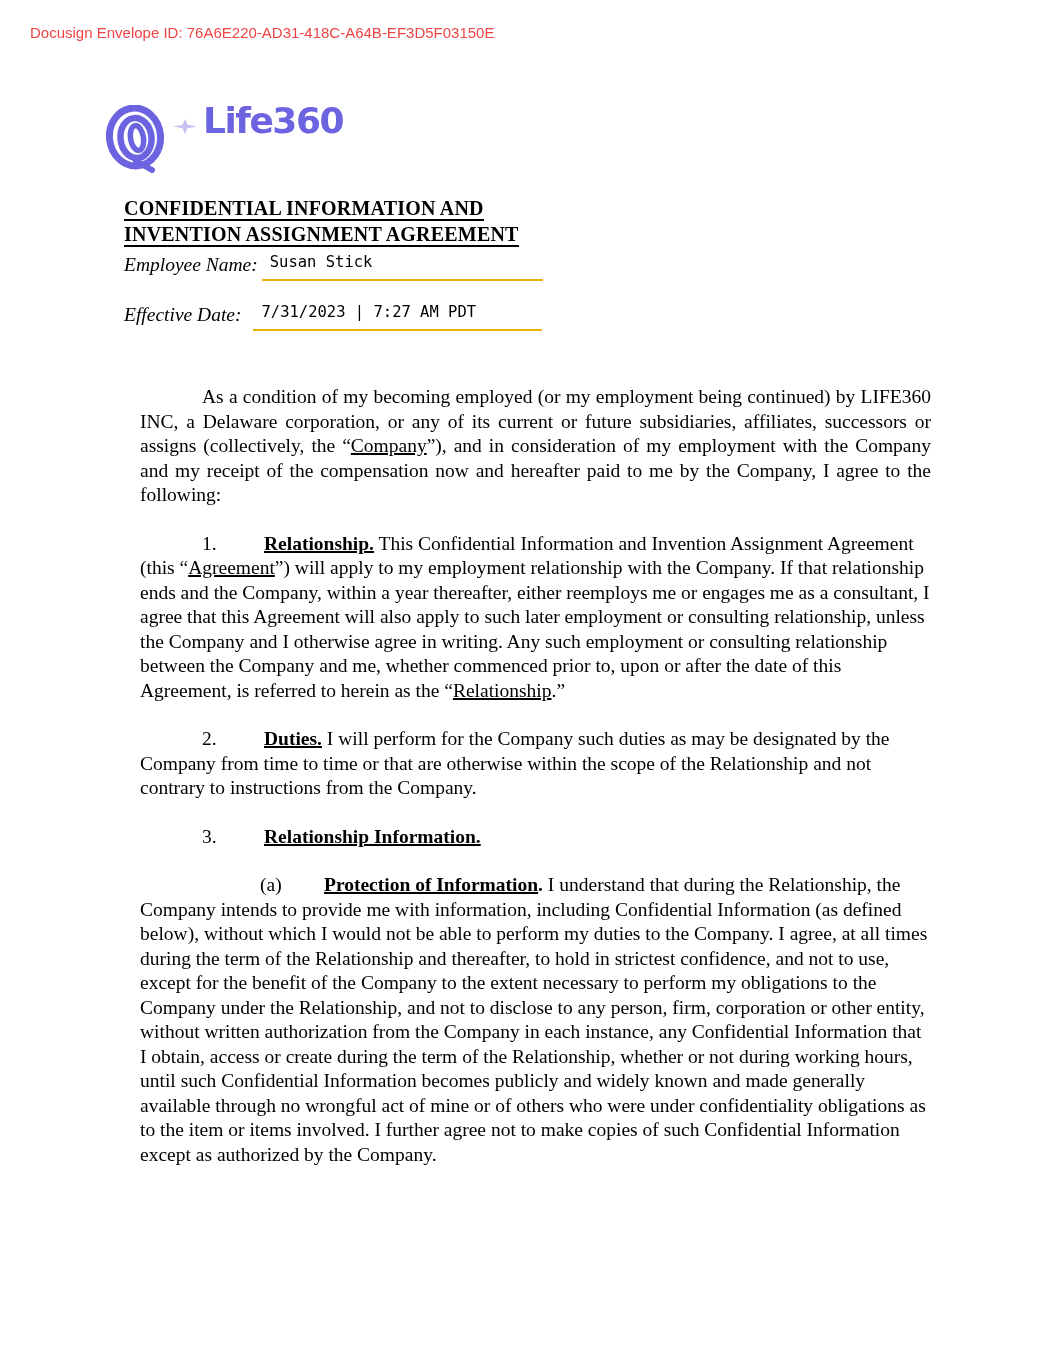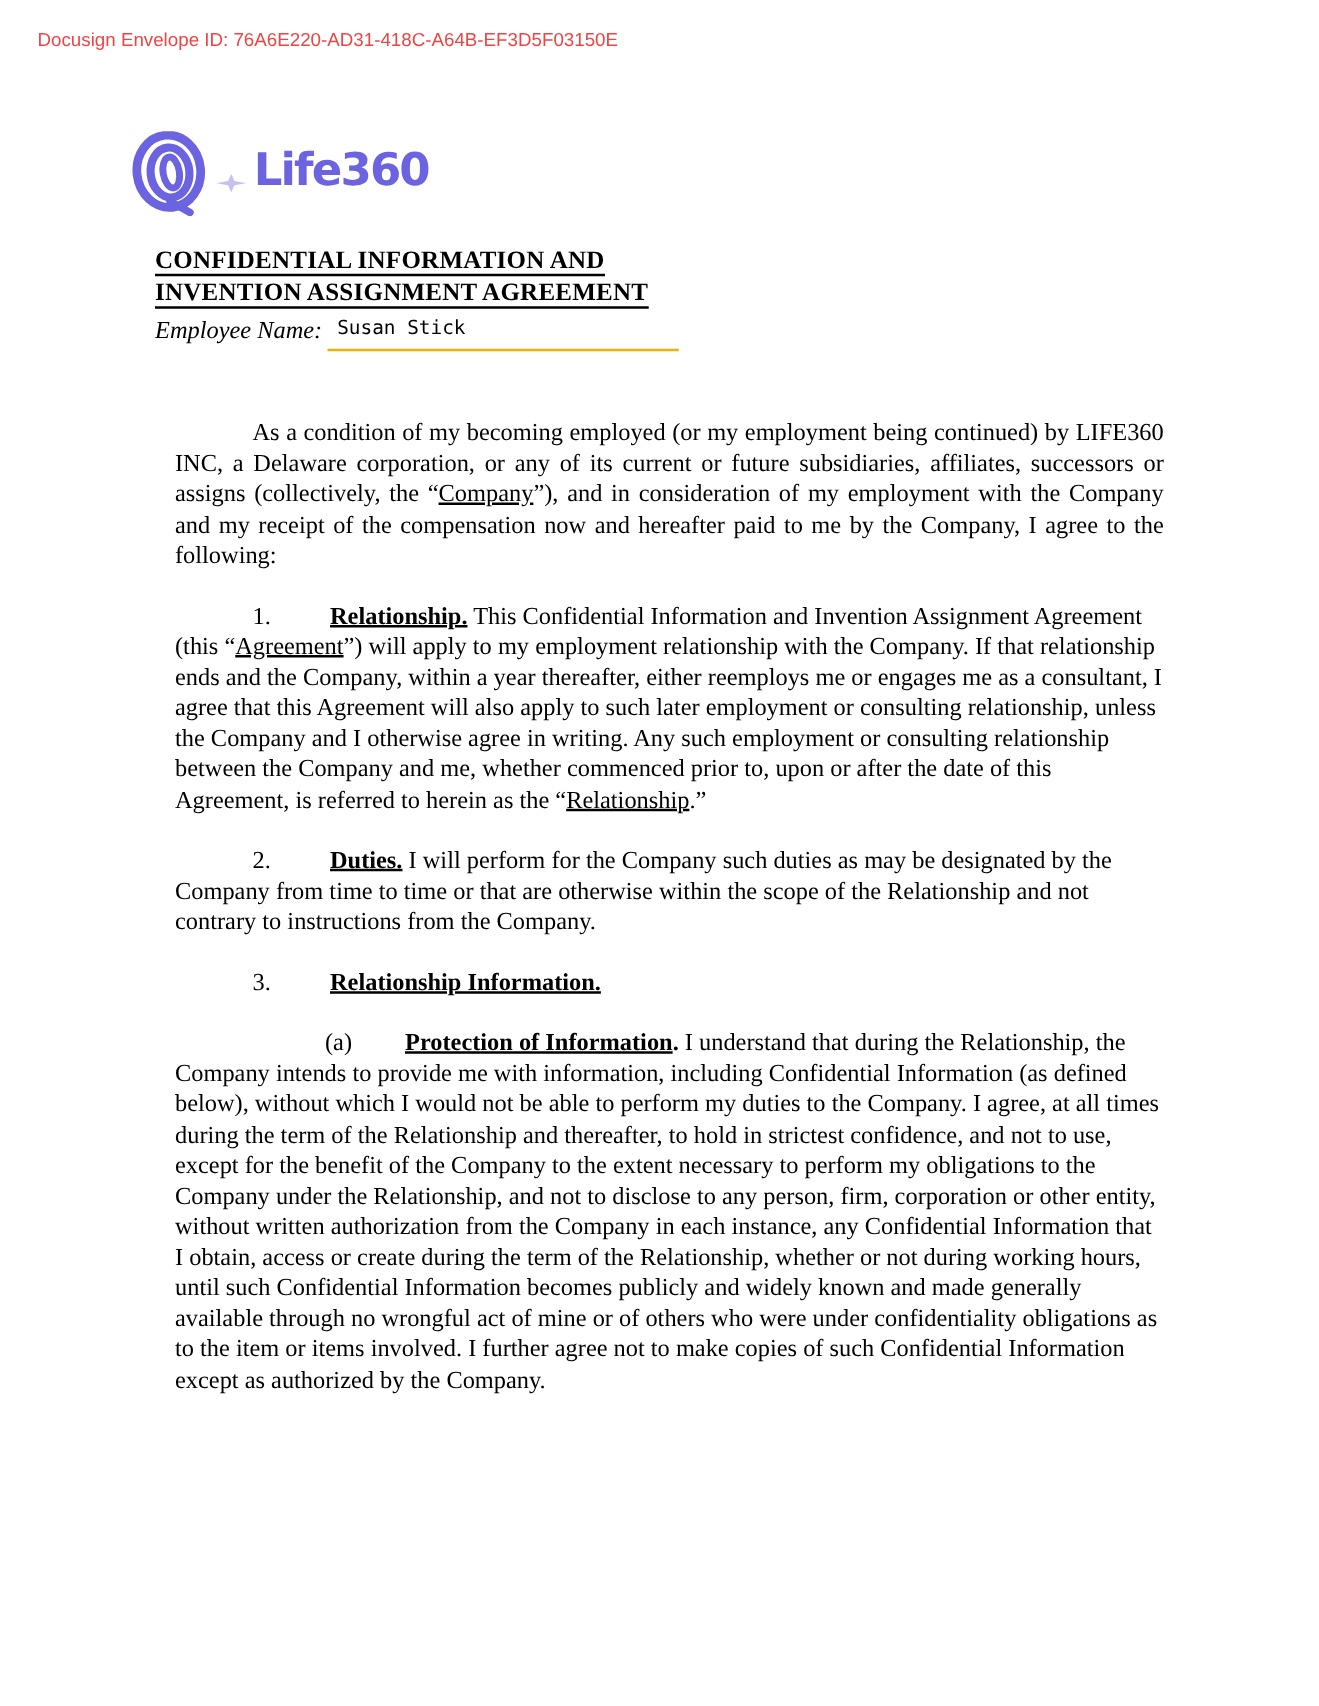--- a/index.html
+++ b/index.html
@@ -26,21 +26,21 @@
 
   .content {
     padding: 0 124px;
   }
 
   
   .logo-row {
     margin-top: 105px;
     margin-left: -19px;
     display: flex;
-    align-items: center;
+    align-items: flex-start;
     height: 68px;
   }
   .logo-icon { display: block; }
   .spark { display: block; margin: 14px 6px 0 4px; }
   .wordmark {
     font-family: "DejaVu Sans", sans-serif;
     font-weight: bold;
     font-size: 36px;
     letter-spacing: -1.5px;
     color: #6C63E0;
@@ -130,20 +130,26 @@
     <div class="tline"><span>INVENTION ASSIGNMENT AGREEMENT</span></div>
   </h1>
 
   <div class="form-row">
     <span class="form-label">Employee Name:</span>
     <span class="form-field field-name">
       <span class="form-value">Susan Stick</span>
     </span>
   </div>
 
+  <div class="form-row">
+    <span class="form-label">Effective Date:</span>
+    <span class="form-field field-date">
+      <span class="form-value">7/31/2023 | 7:27 AM PDT</span>
+    </span>
+  </div>
 
   <div class="paragraphs" id="paragraphs">
       <p class="para justify"><span>As a condition of my becoming employed (or my employment being continued) by LIFE360 INC, a Delaware corporation, or any of its current or future subsidiaries, affiliates, successors or assigns (collectively, the “</span><span class="u">Company</span><span>”), and in consideration of my employment with the Company and my receipt of the compensation now and hereafter paid to me by the Company, I agree to the following:</span></p>
       <p class="para"><span class="pnum">1.</span><span class="b u">Relationship.</span><span> This Confidential Information and Invention Assignment Agreement (this “</span><span class="u">Agreement</span><span>”) will apply to my employment relationship with the Company. If that relationship ends and the Company, within a year thereafter, either reemploys me or engages me as a consultant, I agree that this Agreement will also apply to such later employment or consulting relationship, unless the Company and I otherwise agree in writing. Any such employment or consulting relationship between the Company and me, whether commenced prior to, upon or after the date of this Agreement, is referred to herein as the “</span><span class="u">Relationship</span><span>.”</span></p>
       <p class="para"><span class="pnum">2.</span><span class="b u">Duties.</span><span> I will perform for the Company such duties as may be designated by the Company from time to time or that are otherwise within the scope of the Relationship and not contrary to instructions from the Company.</span></p>
       <p class="para"><span class="pnum">3.</span><span class="b u">Relationship Information.</span></p>
       <p class="para sub-para"><span class="pnum">(a)</span><span class="b u">Protection of Information</span><span class="b">.</span><span> I understand that during the Relationship, the Company intends to provide me with information, including Confidential Information (as defined below), without which I would not be able to perform my duties to the Company.  I agree, at all times during the term of the Relationship and thereafter, to hold in strictest confidence, and not to use, except for the benefit of the Company to the extent necessary to perform my obligations to the Company under the Relationship, and not to disclose to any person, firm, corporation or other entity, without written authorization from the Company in each instance, any Confidential Information that I obtain, access or create during the term of the Relationship, whether or not during working hours, until such Confidential Information becomes publicly and widely known and made generally available through no wrongful act of mine or of others who were under confidentiality obligations as to the item or items involved.  I further agree not to make copies of such Confidential Information except as authorized by the Company.</span></p>
     </div>
 
 </div>

